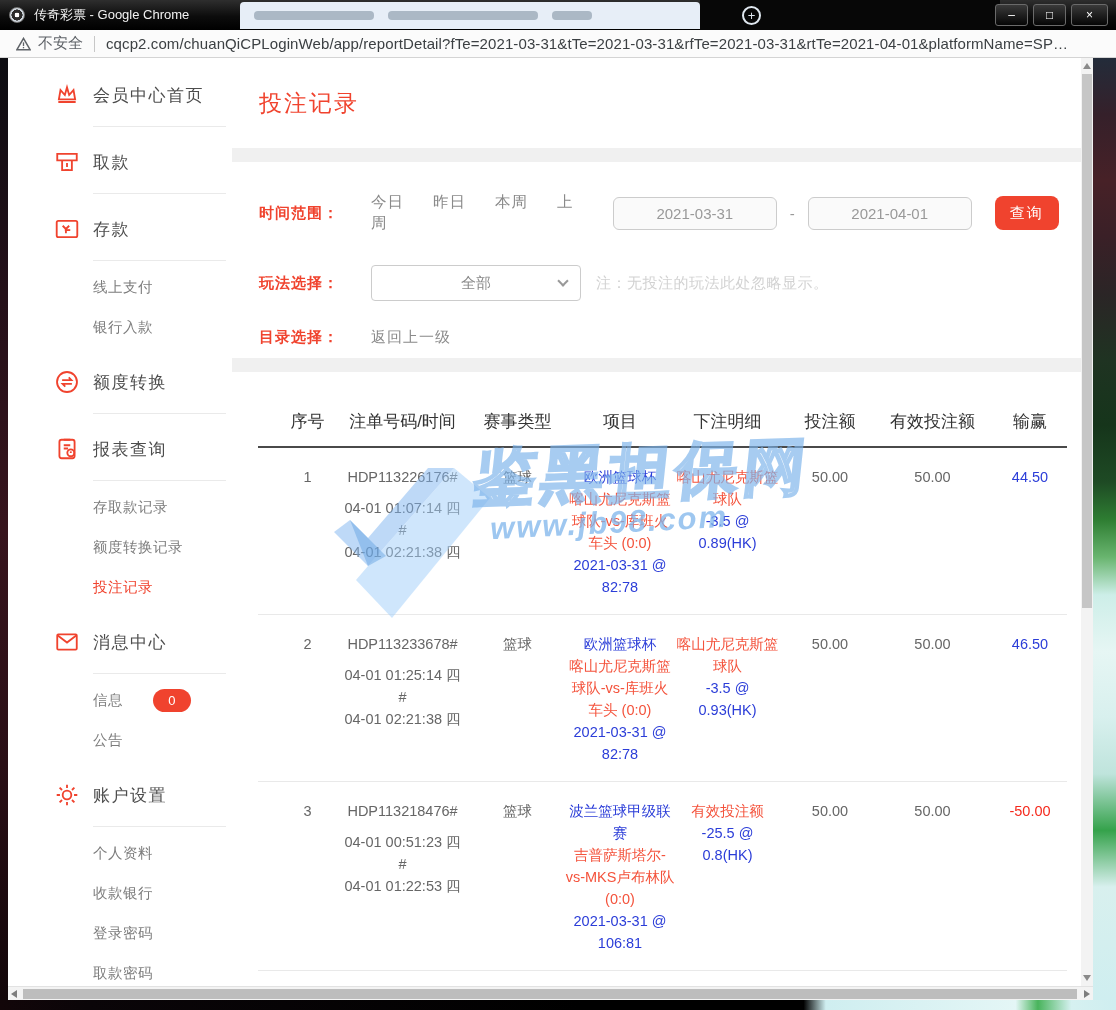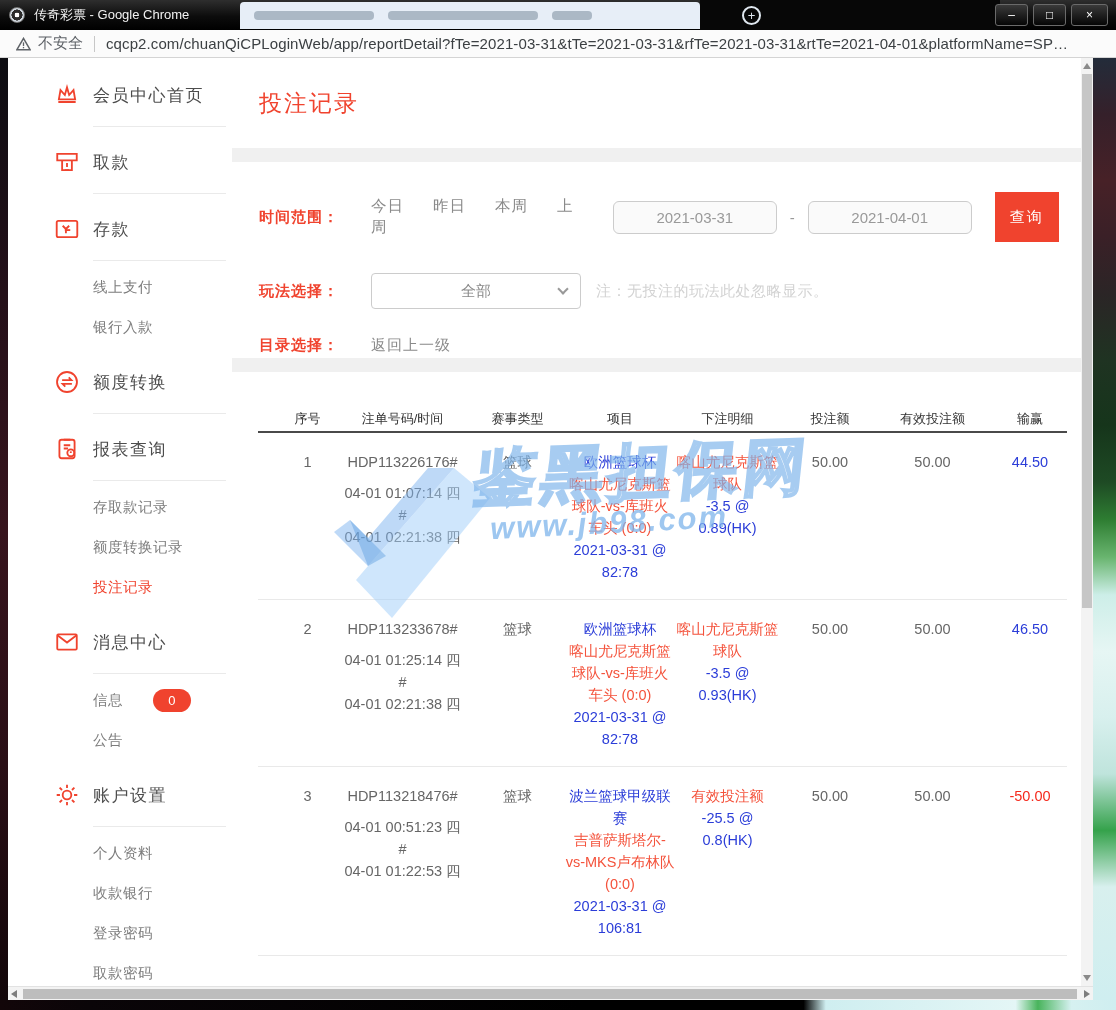--- a/index.html
+++ b/index.html
@@ -84,34 +84,34 @@
   .page-title{color:var(--accent-red);font-size:23px;font-weight:400;letter-spacing:2px}
   .filter-panel{height:196px;padding:30px 22px 0 27px}
   .frow{display:flex;align-items:center}
   .frow1{margin-bottom:31px}
   .frow2{margin-bottom:27px}
   .flabel{color:var(--accent-red);font-weight:700;font-size:15px;width:112px;letter-spacing:1px;flex:0 0 auto}
   .quick-item{color:#8a8a8a;font-size:15.5px;margin-right:29px;cursor:pointer;letter-spacing:1px}
   .datebox{width:168px;height:33px;border:1px solid #ccc;border-radius:6px;background:#fafafa;color:#999;
     display:flex;align-items:center;justify-content:center;font-size:15px}
   .dash{color:#999;margin:0 13px;font-size:15px}
-  .query-btn{margin-left:23px;width:66px;height:50px;background:var(--accent-red);color:#fff;border:none;
-    border-radius:0;font-size:15px;letter-spacing:2px;cursor:pointer}
+  .query-btn{margin-left:23px;width:66px;height:34px;background:var(--accent-red);color:#fff;border:none;
+    border-radius:8px;font-size:15px;letter-spacing:2px;cursor:pointer}
   .selectbox{width:210px;height:36px;border:1px solid #ccc;border-radius:4px;background:#fff;color:#8a8a8a;
     font-size:15px;display:flex;align-items:center;justify-content:center;position:relative;cursor:pointer}
   .chev{position:absolute;right:13px;top:11px;width:8px;height:8px;border-right:2px solid #999;
     border-bottom:2px solid #999;transform:rotate(45deg)}
   .note{color:#d2d2d2;font-size:15px;margin-left:15px;letter-spacing:.5px}
   .dirlink{color:#8a8a8a;font-size:15px;cursor:pointer;letter-spacing:1px}
 
   
   .table-panel{height:614px;position:relative;overflow:hidden}
   .thead,.trow{display:grid;grid-template-columns:55px 135px 95px 110px 105px 100px 105px 90px;
     margin:0 14px 0 26px;padding-left:22px;text-align:center}
-  .thead{padding-top:38px;padding-bottom:3px;color:#333;font-size:13px;border-bottom:2px solid #4a4a4a}
+  .thead{padding-top:38px;padding-bottom:13px;color:#333;font-size:17px;border-bottom:2px solid #4a4a4a}
   .trow{padding-top:18px;padding-bottom:16px;border-bottom:1px solid #e9e9e9;font-size:14.5px;color:#666;line-height:22px}
   .trow .cl{overflow:visible}
   .idline{margin-bottom:9px}
   .c-blue{color:var(--link-blue)}
   .c-red{color:var(--table-red)}
   .c-loss{color:var(--loss-red)}
 
   
   .watermark{position:absolute;left:0;top:0;width:849px;height:928px;pointer-events:none}
   .wm-logo{position:absolute;left:100px;top:402px;width:160px;height:160px}

